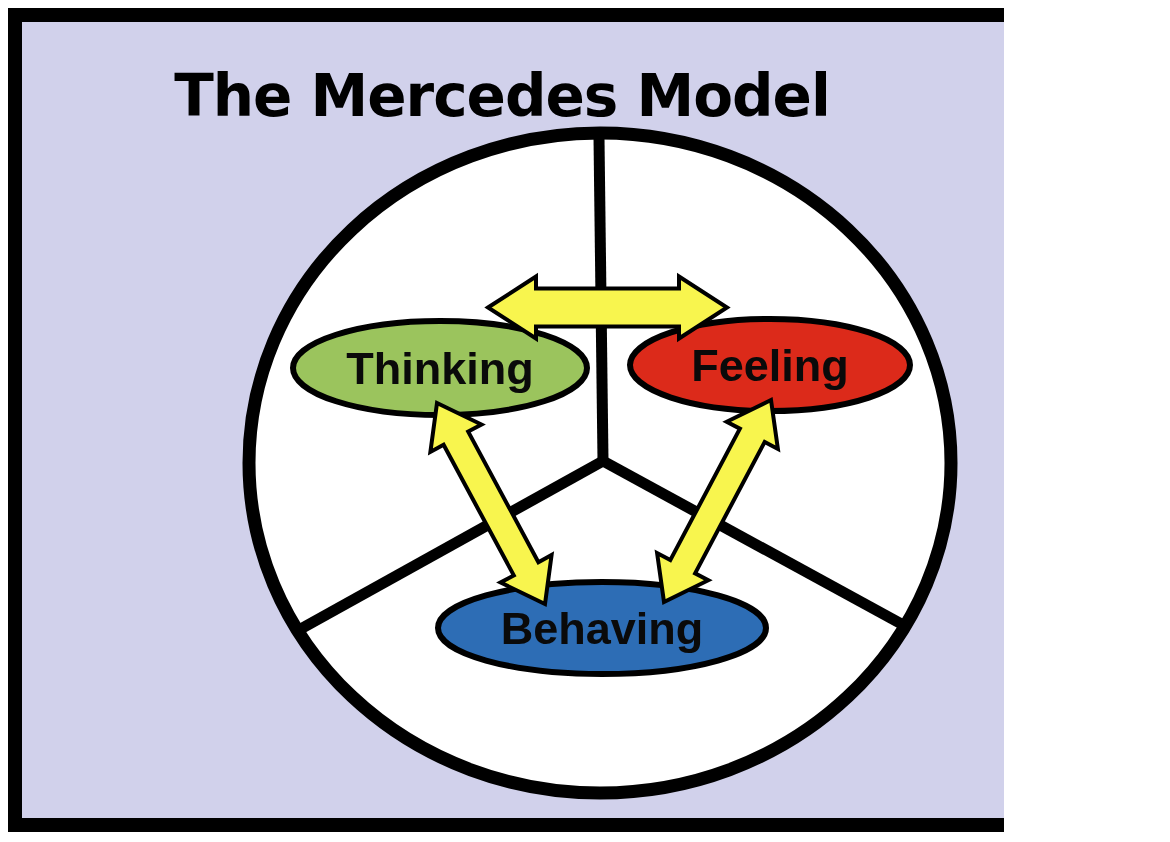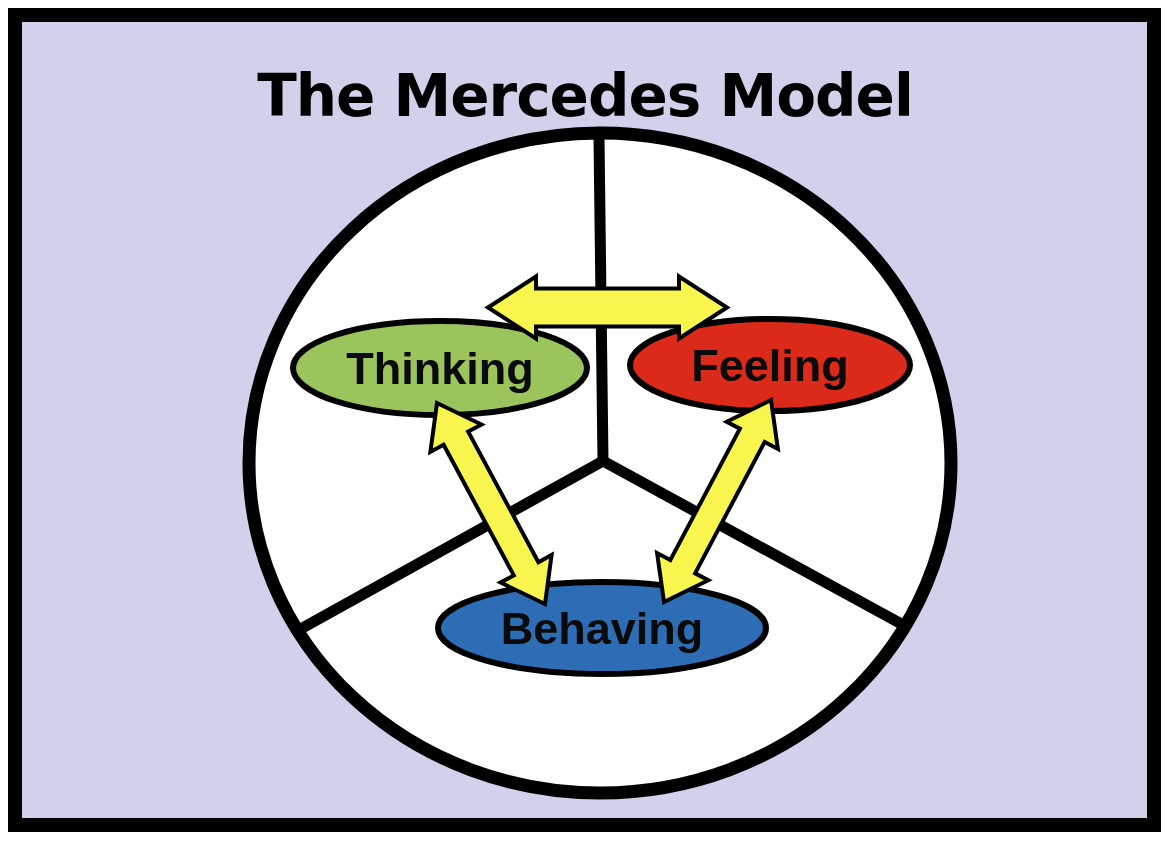--- a/index.html
+++ b/index.html
@@ -3,21 +3,21 @@
 <meta charset="utf-8">
 <style>
   html, body {
     margin: 0;
     padding: 0;
     background: #ffffff;
     font-family: "DejaVu Sans", sans-serif;
   }
   .page {
     position: relative;
-    width: 1170px;
+    width: 1004px;
     height: 842px;
     background: #ffffff;
     overflow: hidden;
   }
   .frame {
     position: absolute;
     left: 8px;
     top: 8px;
     width: 1125px;
     height: 796px;

